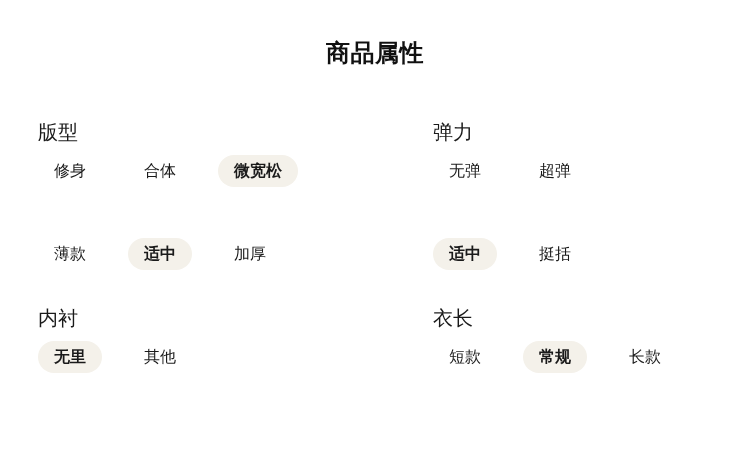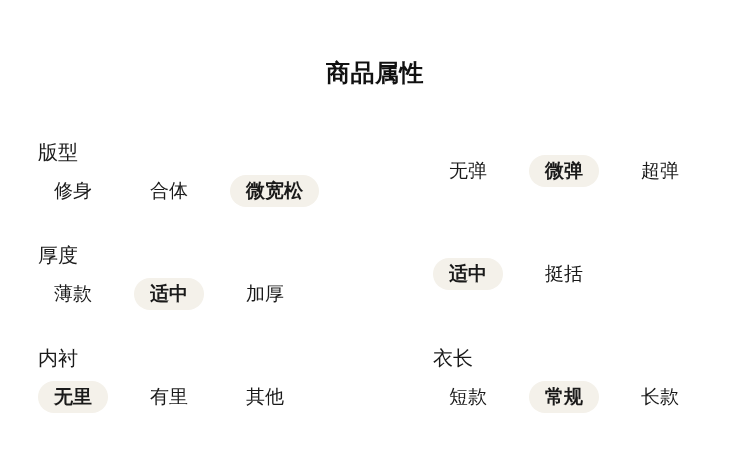--- a/index.html
+++ b/index.html
@@ -12,21 +12,21 @@
     font-family: "Liberation Sans", "DejaVu Sans", sans-serif;
     color: #1a1a1a;
   }
   .page {
     width: 750px;
     height: 469px;
     position: relative;
   }
   .title {
     margin: 0;
-    padding-top: 60px;
+    padding-top: 40px;
     font-size: 24px;
     line-height: 25px;
     font-weight: 700;
     text-align: center;
     color: #111111;
     letter-spacing: 0.5px;
   }
   .groups {
     display: grid;
     grid-template-columns: 310px 1fr;
@@ -44,21 +44,21 @@
     align-items: center;
     gap: 26px;
     margin-top: 13px;
   }
   .opt {
     display: inline-block;
     border: none;
     margin: 0;
     padding: 5px 16px;
     font-family: inherit;
-    font-size: 19px;
+    font-size: 16px;
     line-height: 22px;
     color: #1a1a1a;
     background: transparent;
     border-radius: 16px;
     white-space: nowrap;
     cursor: pointer;
   }
   .opt.selected {
     background: var(--selected-bg, #f4f1ea);
     font-weight: bold;
@@ -75,31 +75,30 @@
     <div class="options">
   <button class="opt">修身</button>
 
   <button class="opt">合体</button>
 
   <button class="opt selected">微宽松</button>
 </div>
   </section>
 
   <section class="group">
+    <div class="group-label">弹力</div>
     <div class="options">
   <button class="opt">无弹</button>
 
-  <button class="opt selected">微弹</button>
 
   <button class="opt">超弹</button>
 </div>
   </section>
 
   <section class="group">
-    <div class="group-label">厚度</div>
     <div class="options">
   <button class="opt">薄款</button>
 
   <button class="opt selected">适中</button>
 
   <button class="opt">加厚</button>
 </div>
   </section>
 
   <section class="group">
@@ -109,21 +108,20 @@
 
   <button class="opt">挺括</button>
 </div>
   </section>
 
   <section class="group">
     <div class="group-label">内衬</div>
     <div class="options">
   <button class="opt selected">无里</button>
 
-  <button class="opt">有里</button>
 
   <button class="opt">其他</button>
 </div>
   </section>
 
   <section class="group">
     <div class="group-label">衣长</div>
     <div class="options">
   <button class="opt">短款</button>
 

